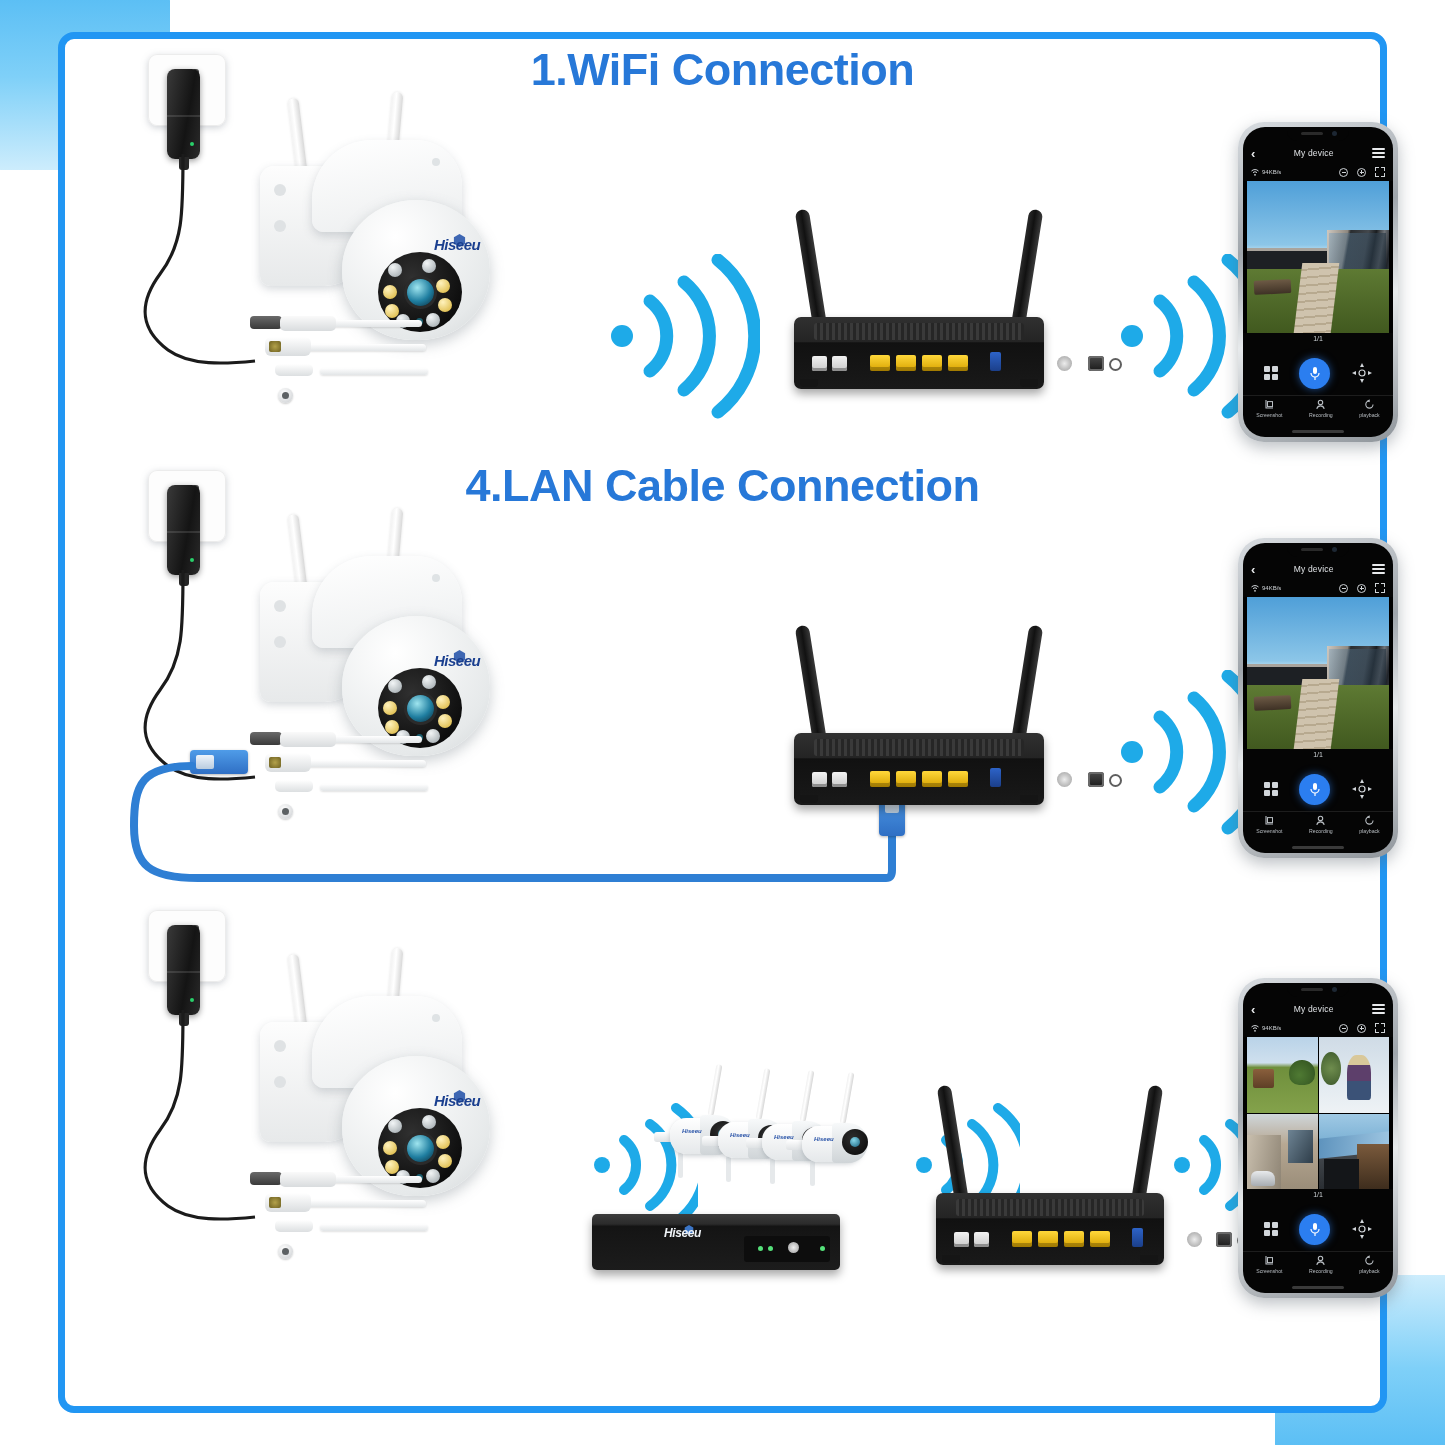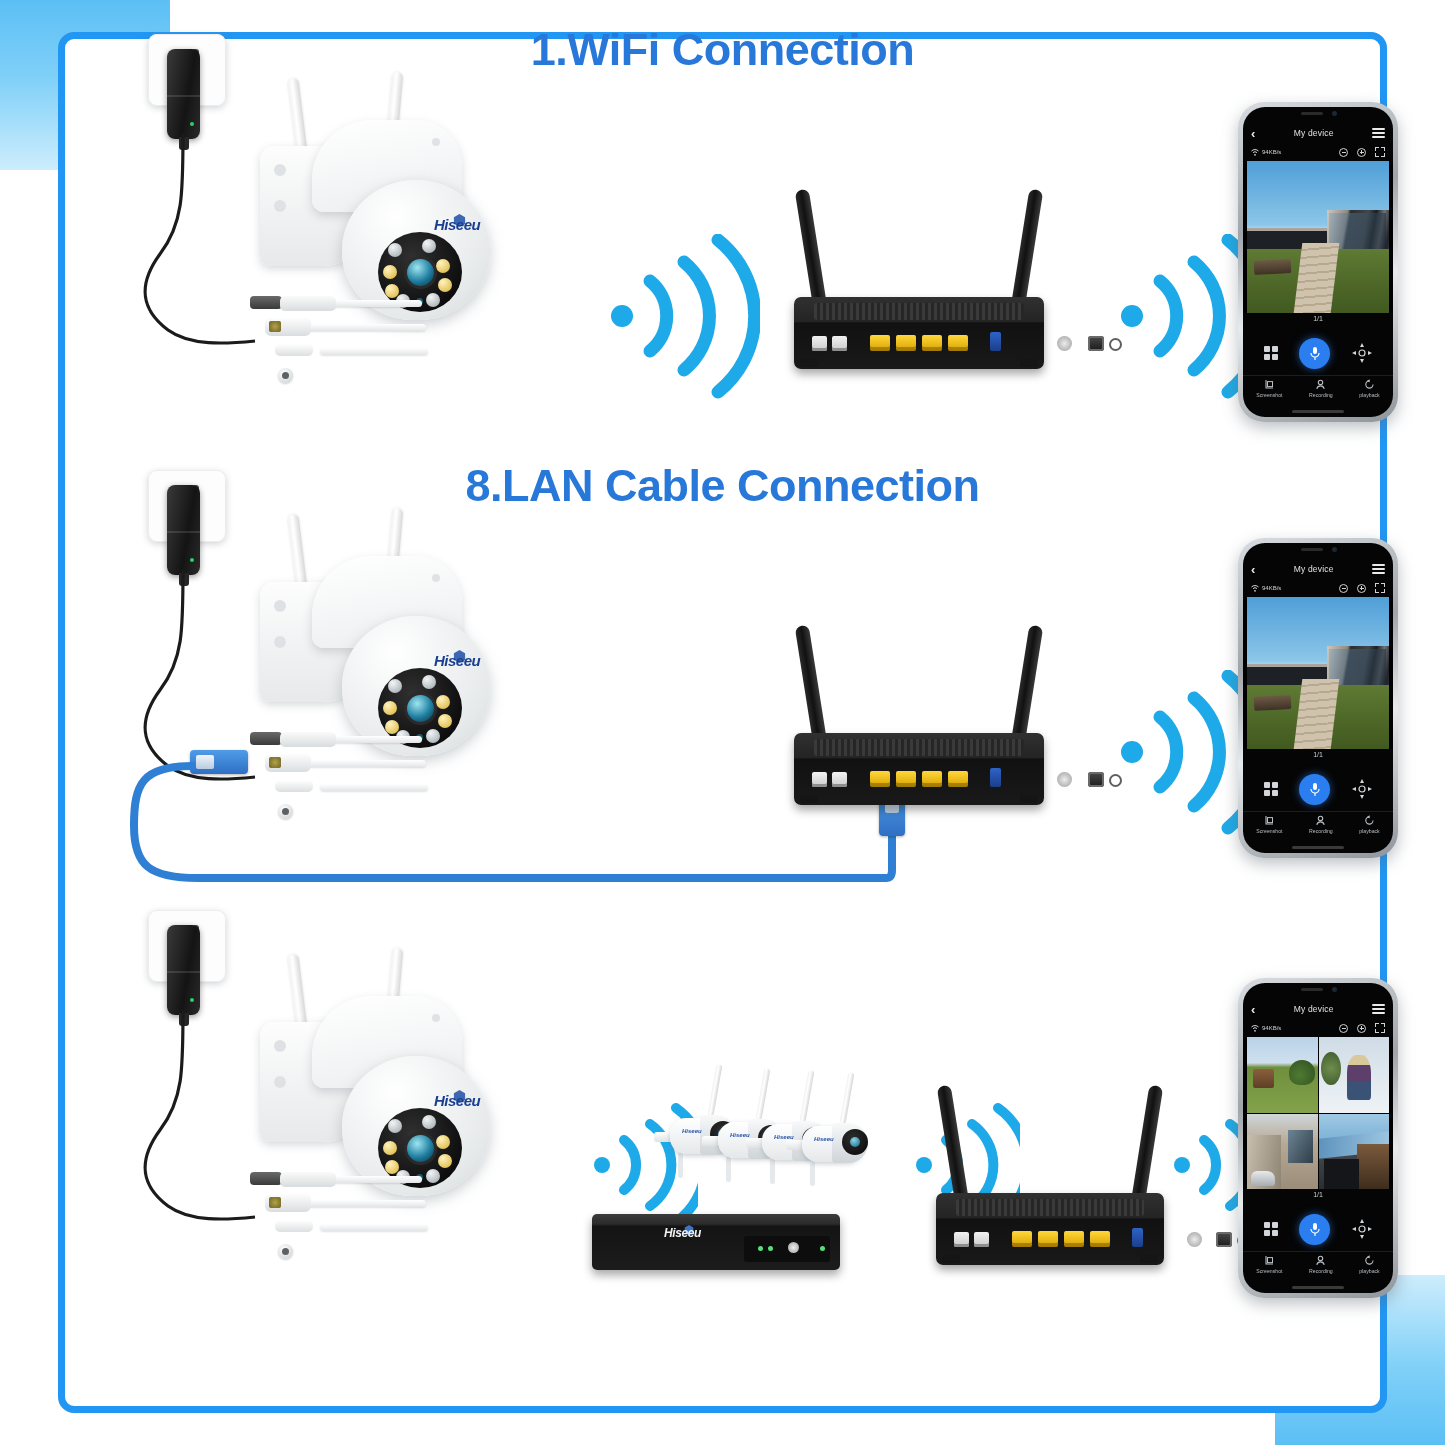--- a/index.html
+++ b/index.html
@@ -13,21 +13,21 @@
   .corner.tl{left:0;top:0;}
   .corner.tl i{transform:translate(-60px,-60px) rotate(45deg);}
   .corner.br{right:0;bottom:0;}
   .corner.br i{background:linear-gradient(315deg,#2aa7f0 0%,#7fd0f8 55%,#ffffff 100%);
      transform:translate(-10px,-10px) rotate(45deg);}
   .frame{position:absolute;left:58px;top:32px;right:58px;bottom:32px;
      border:7px solid #2196f3;border-radius:16px;background:#fff;box-sizing:border-box;}
 
   
   .row{position:absolute;left:70px;right:70px;height:430px;}
-  .row1{top:24px;} .row2{top:460px;} .row3{top:900px;}
+  .row1{top:44px;} .row2{top:460px;} .row3{top:900px;}
 
   .row-title{position:absolute;top:0;width:100%;text-align:center;
      font-size:45px;font-weight:bold;color:#2778d8;letter-spacing:-.5px;
      font-family:"Liberation Sans",sans-serif;white-space:nowrap;}
   .t1{left:0;} .t2{left:0;} .t3{left:0;font-size:44px;}
 
   
   .outlet{position:absolute;width:78px;height:72px;background:#fdfdfd;border-radius:9px;
      box-shadow:0 2px 7px rgba(120,130,140,.35), inset 0 0 0 1px #ececec;}
   .outlet .slot{position:absolute;top:15px;width:7px;height:15px;background:#4a4a4a;border-radius:3px;}
@@ -449,21 +449,21 @@
               </div>
             <span>playback</span>
           </div>
         </div>
         <div class="homebar"></div>
       </div>
     </div>
   </div>
 
   <div class="row row2">
-    <div class="row-title t2">8.LAN Cable Connection</div>
+    <div class="row-title t2">4.LAN Cable Connection</div>
 
     <div class="outlet" style="left:78px;top:10px;">
       <div class="slot l"></div>
       <div class="slot r"></div>
     </div>
     <div class="adapter" style="left:97px;top:25px;">
       <div class="seam"></div>
         <div class="led"></div>
         <div class="tip"></div>
     </div>

